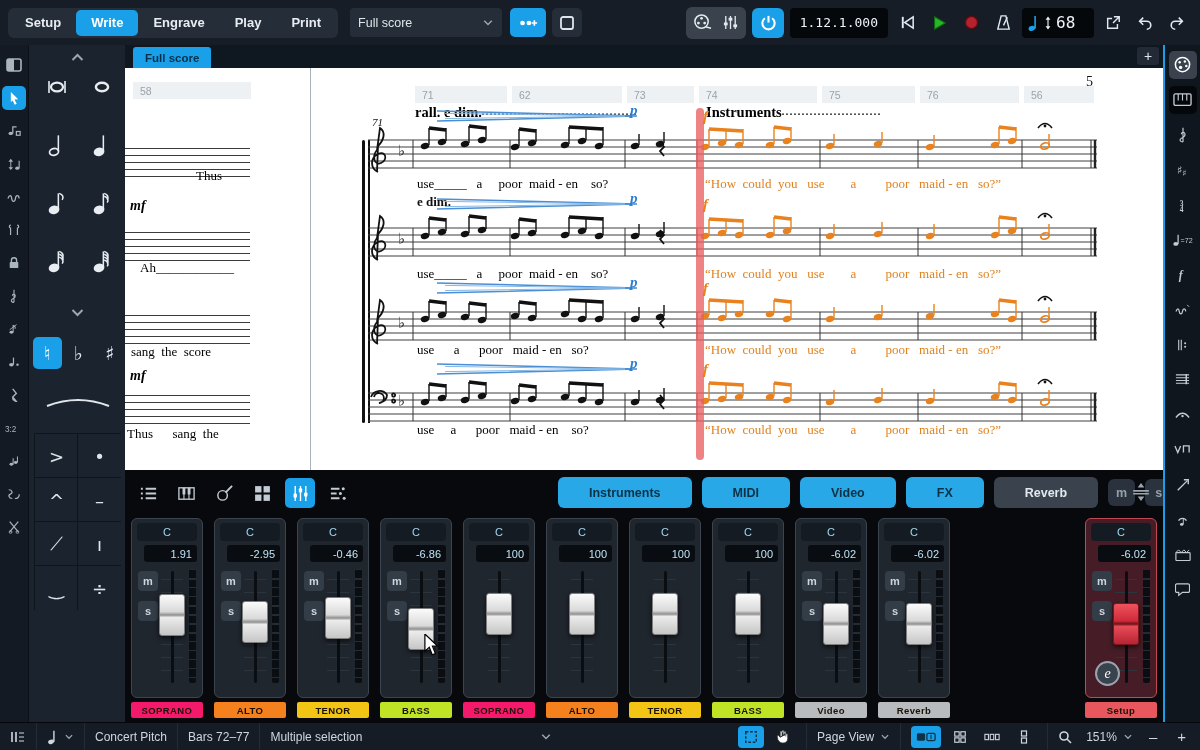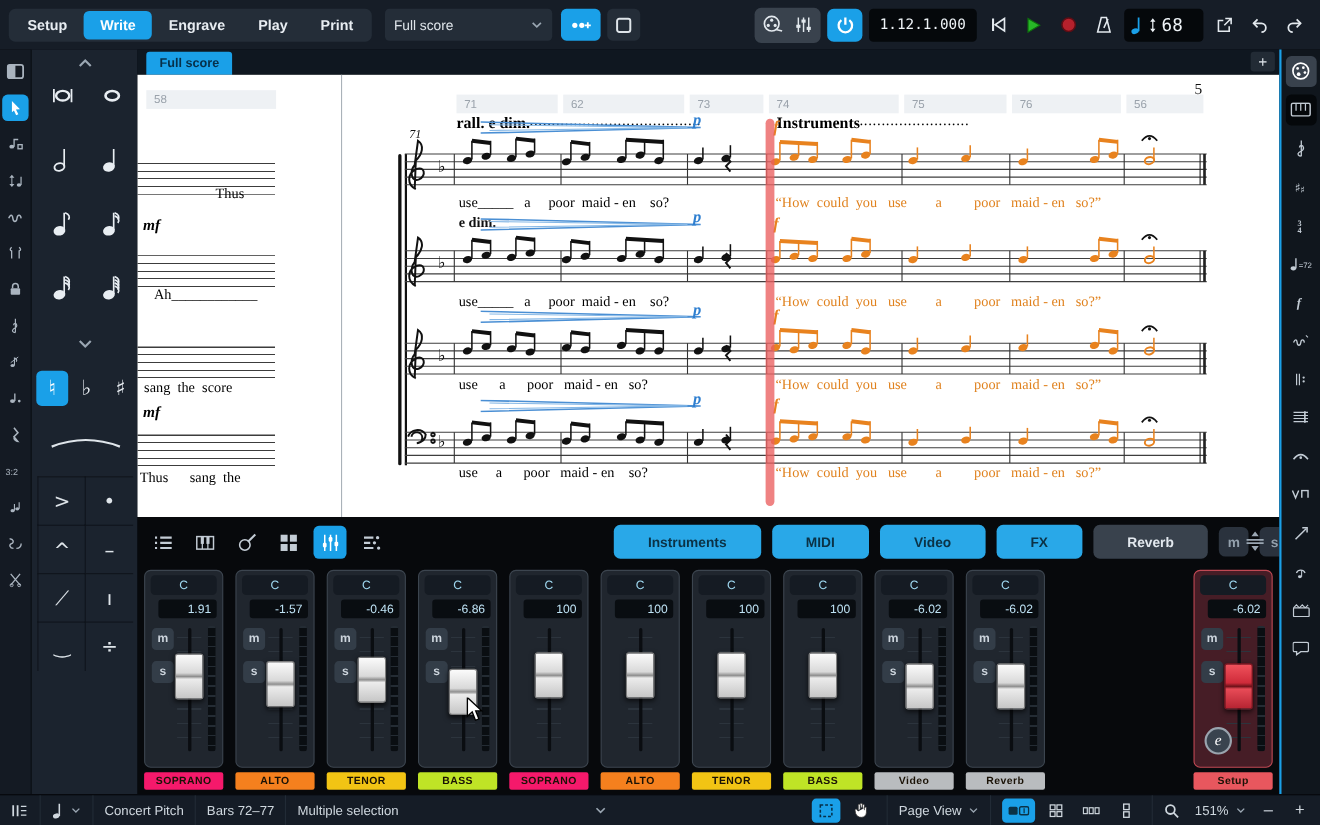--- a/index.html
+++ b/index.html
@@ -878,21 +878,21 @@
           <div class="fticks" style="left: 29px;"></div>
           <div class="ftrack" style="left: 39px;"></div>
           <div class="fcap" style="left: 27px; top: 75.04px;"></div>
           <div class="meter"></div>
         </div>
         <div class="striplabel" style="left: 0px; background: rgb(245, 25, 107);">SOPRANO</div>
       </div>
       <div style="position: absolute; left: 89px; top: 0px; width: 72px; height: 250px;">
         <div class="strip" style="left: 0px;">
           <div class="panbox">C</div>
-          <div class="valbox">-1.57</div>
+          <div class="valbox">-2.95</div>
           <div class="msbtn" style="top: 52px;">m</div>
           <div class="msbtn" style="top: 82px;">s</div>
           <div class="fticks" style="left: 29px;"></div>
           <div class="ftrack" style="left: 39px;"></div>
           <div class="fcap" style="left: 27px; top: 82.24px;"></div>
           <div class="meter"></div>
         </div>
         <div class="striplabel" style="left: 0px; background: rgb(245, 128, 30);">ALTO</div>
       </div>
       <div style="position: absolute; left: 172px; top: 0px; width: 72px; height: 250px;">

